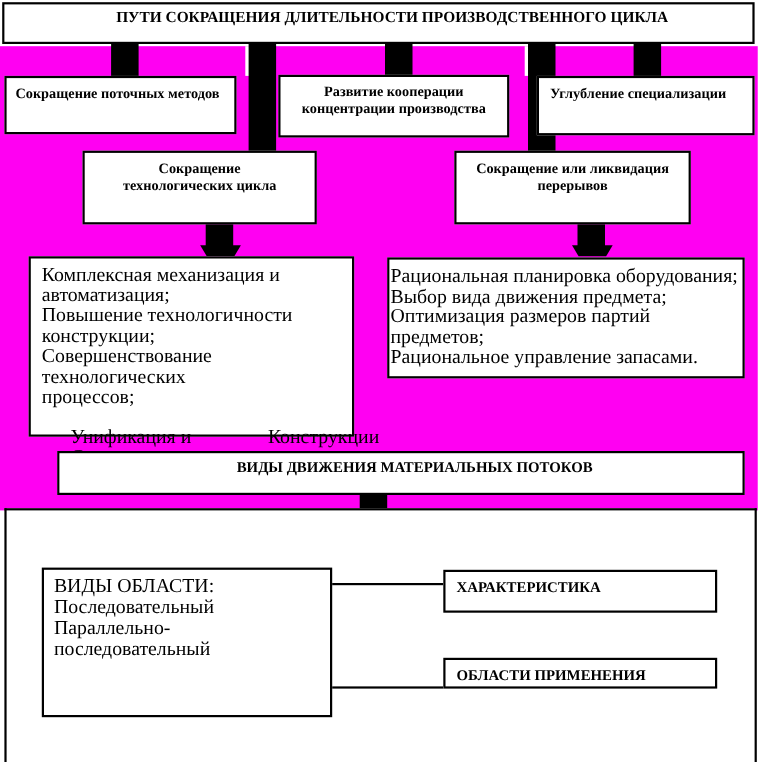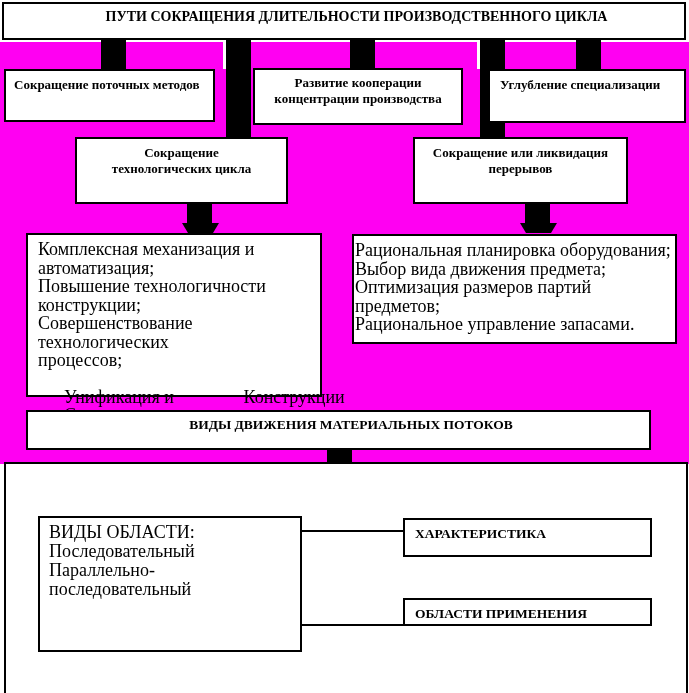--- a/index.html
+++ b/index.html
@@ -83,21 +83,21 @@
     </div>
   </div>
 
   <div class="abs box t-body" style="left:352px;top:234px;width:325px;height:110px;padding:5px 1px;">
     <div>Рациональная планировка оборудования;</div>
     <div>Выбор вида движения предмета;</div>
     <div>Оптимизация размеров партий предметов;</div>
     <div>Рациональное управление запасами.</div>
   </div>
 
-  <div class="abs box t-banner center" style="left:26px;top:410px;width:625px;height:40px;padding-top:5px;">
+  <div class="abs box t-banner center" style="left:52px;top:410px;width:625px;height:40px;padding-top:5px;">
     <span>ВИДЫ ДВИЖЕНИЯ МАТЕРИАЛЬНЫХ ПОТОКОВ</span>
   </div>
 
   <div class="abs vline" style="left:327px;top:450px;height:14px;"></div>
 
   <div class="abs" style="left:4px;top:462px;width:684px;height:231px;background:#fff;border:2px solid #000;border-bottom:none;"></div>
 
   <div class="abs box t-body" style="left:38px;top:516px;width:264px;height:136px;padding:5px 9px;line-height:19px;">
     <div>ВИДЫ ОБЛАСТИ:</div>
     <div>Последовательный</div>

